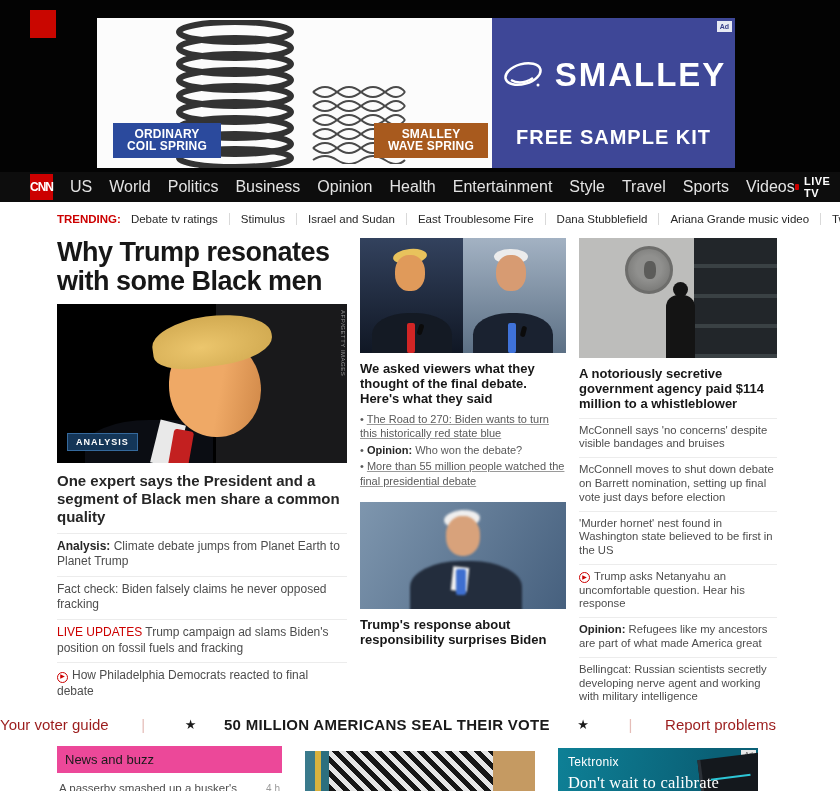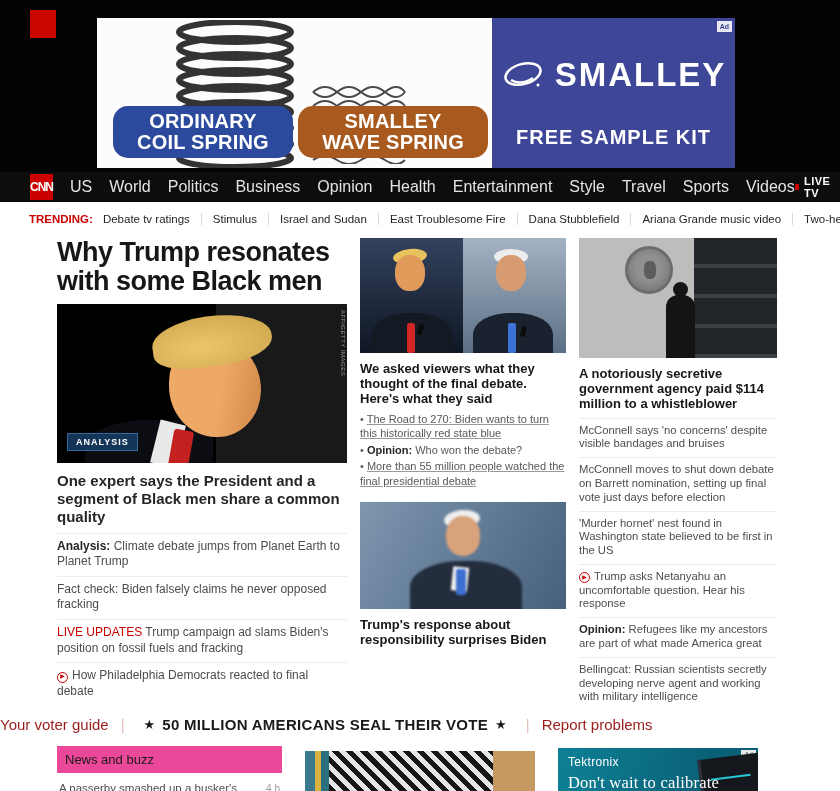--- a/index.html
+++ b/index.html
@@ -5,22 +5,22 @@
   * { margin:0; padding:0; box-sizing:border-box; }
   html,body { width:840px; height:791px; overflow:hidden; background:#fff;
     font-family:"Liberation Sans", sans-serif; position:relative; }
 
   
   .topstrip { position:absolute; top:0; left:0; width:840px; height:172px; background:#030303; }
   .redsq { position:absolute; left:30px; top:10px; width:26px; height:28px; background:#c90600; }
   .ad { position:absolute; left:97px; top:18px; width:638px; height:150px; display:flex; cursor:pointer; }
   .ad-left { width:395px; background:#fcfcfc; position:relative; overflow:hidden; }
   .ad-right { flex:1; background:#3e4797; position:relative; color:#fff; overflow:hidden; }
-  .lab { position:absolute; color:#fff; font-weight:bold; font-size:20px; line-height:1.05;
-    text-align:center; padding:5px 24px; letter-spacing:.2px;border-radius:15px; }
+  .lab { position:absolute; color:#fff; font-weight:bold; font-size:12px; line-height:1.05;
+    text-align:center; padding:5px 14px; letter-spacing:.2px; }
   .lab span { display:block; }
   .lab-blue { left:16px; bottom:10px; background:#2b4a9d; }
   .lab-orange { right:4px; bottom:10px; background:#a85a1e; }
   .brandrow { position:absolute; top:38px; left:0; width:100%; display:flex; align-items:center; justify-content:center; gap:10px; }
   .brand { font-size:33px; font-weight:bold; letter-spacing:2px; }
   .offer { position:absolute; top:108px; width:100%; text-align:center; font-size:20px; font-weight:bold; letter-spacing:1px; }
   .adchoices { position:absolute; top:3px; right:3px; background:#e7eaf3; color:#39408a;
     font-size:7px; line-height:1; padding:2px 3px; font-weight:bold; }
 
   
@@ -36,21 +36,21 @@
     letter-spacing:.5px; cursor:pointer; }
   .livedot { width:6px; height:6px; background:#cc0000; border-radius:1px; }
   .edition { color:#fff; font-size:11px; cursor:pointer; }
   .chev { font-size:8px; color:#bbb; margin-left:3px; }
   .icon-btn { cursor:pointer; display:flex; align-items:center; }
   .burger { width:17px; height:12px; display:flex; flex-direction:column; justify-content:space-between; cursor:pointer; }
   .burger i { display:block; height:2px; background:#fff; }
 
   
   .trending { position:absolute; top:202px; left:0; width:840px; height:34px; background:#fff;
-    display:flex; align-items:center; padding-left:29px; font-size:11.5px; white-space:nowrap; }
+    display:flex; align-items:center; padding-left:57px; font-size:11.5px; white-space:nowrap; }
   .tr-label { color:#cc0000; font-weight:bold; margin-right:10px; }
   .tr-item { color:#262626; cursor:pointer; }
   .tr-item + .tr-item { border-left:1px solid #d9d9d9; padding-left:11px; margin-left:11px; }
 
   
   .main { position:absolute; top:238px; left:57px; width:722px; height:467px; display:flex; gap:13px; overflow:hidden; }
   .col-l { width:290px; } .col-m { width:206px; } .col-r { width:198px; }
   .lead-h { font-size:27px; font-weight:bold; color:#171717; line-height:1.07; letter-spacing:-.5px; cursor:pointer; }
   .h2 { font-size:13px; font-weight:bold; color:#171717; line-height:1.17; margin-top:8px; cursor:pointer; }
   .subhead { font-size:15px; font-weight:bold; color:#262626; line-height:1.22; margin:9px 0 6px; cursor:pointer; }
@@ -104,21 +104,21 @@
     background:repeating-linear-gradient(180deg,#22262a 0 26px,#3a4144 26px 30px),
                repeating-linear-gradient(90deg,rgba(0,0,0,.35) 0 18px, rgba(90,100,104,.5) 18px 21px),#272b2e; }
   .seal { position:absolute; left:46px; top:8px; width:48px; height:48px; border-radius:50%;
     border:3px solid #6d6d6b; background:radial-gradient(circle at 50% 45%,#90908e 40%,#7b7b79 75%); }
   .seal i { position:absolute; left:16px; top:12px; width:12px; height:18px; background:#5c5c5a; border-radius:40%; }
   .sil-head { position:absolute; left:94px; top:44px; width:15px; height:15px; border-radius:50%; background:#141414; }
   .sil-body { position:absolute; left:87px; top:57px; width:29px; height:63px; border-radius:12px 12px 0 0; background:#141414; }
 
   
   .voter { position:absolute; top:703px; left:0; width:776px; height:42px; background:#fff;
-    display:flex; align-items:center; justify-content:flex-start; font-size:15px; white-space:nowrap; }
+    display:flex; align-items:center; justify-content:space-between; font-size:15px; white-space:nowrap; }
   .v-link { color:#9b1c1c; cursor:pointer; }
   .v-sep { color:#e5bdb8; margin:0 12px; }
   .v-main { font-weight:bold; color:#1a1a1a; letter-spacing:.3px; cursor:pointer; }
   .v-star { color:#1a1a1a; font-size:13px; margin:0 7px; }
 
   
   .bsec { position:absolute; top:746px; background:#fff; }
   .sec-news { left:57px; width:225px; }
   .sec-pand { left:305px; width:230px; }
   .sec-head { font-size:13px; font-weight:normal; color:#1a1a1a; background:#ec4899; padding:6px 8px; cursor:pointer; }

